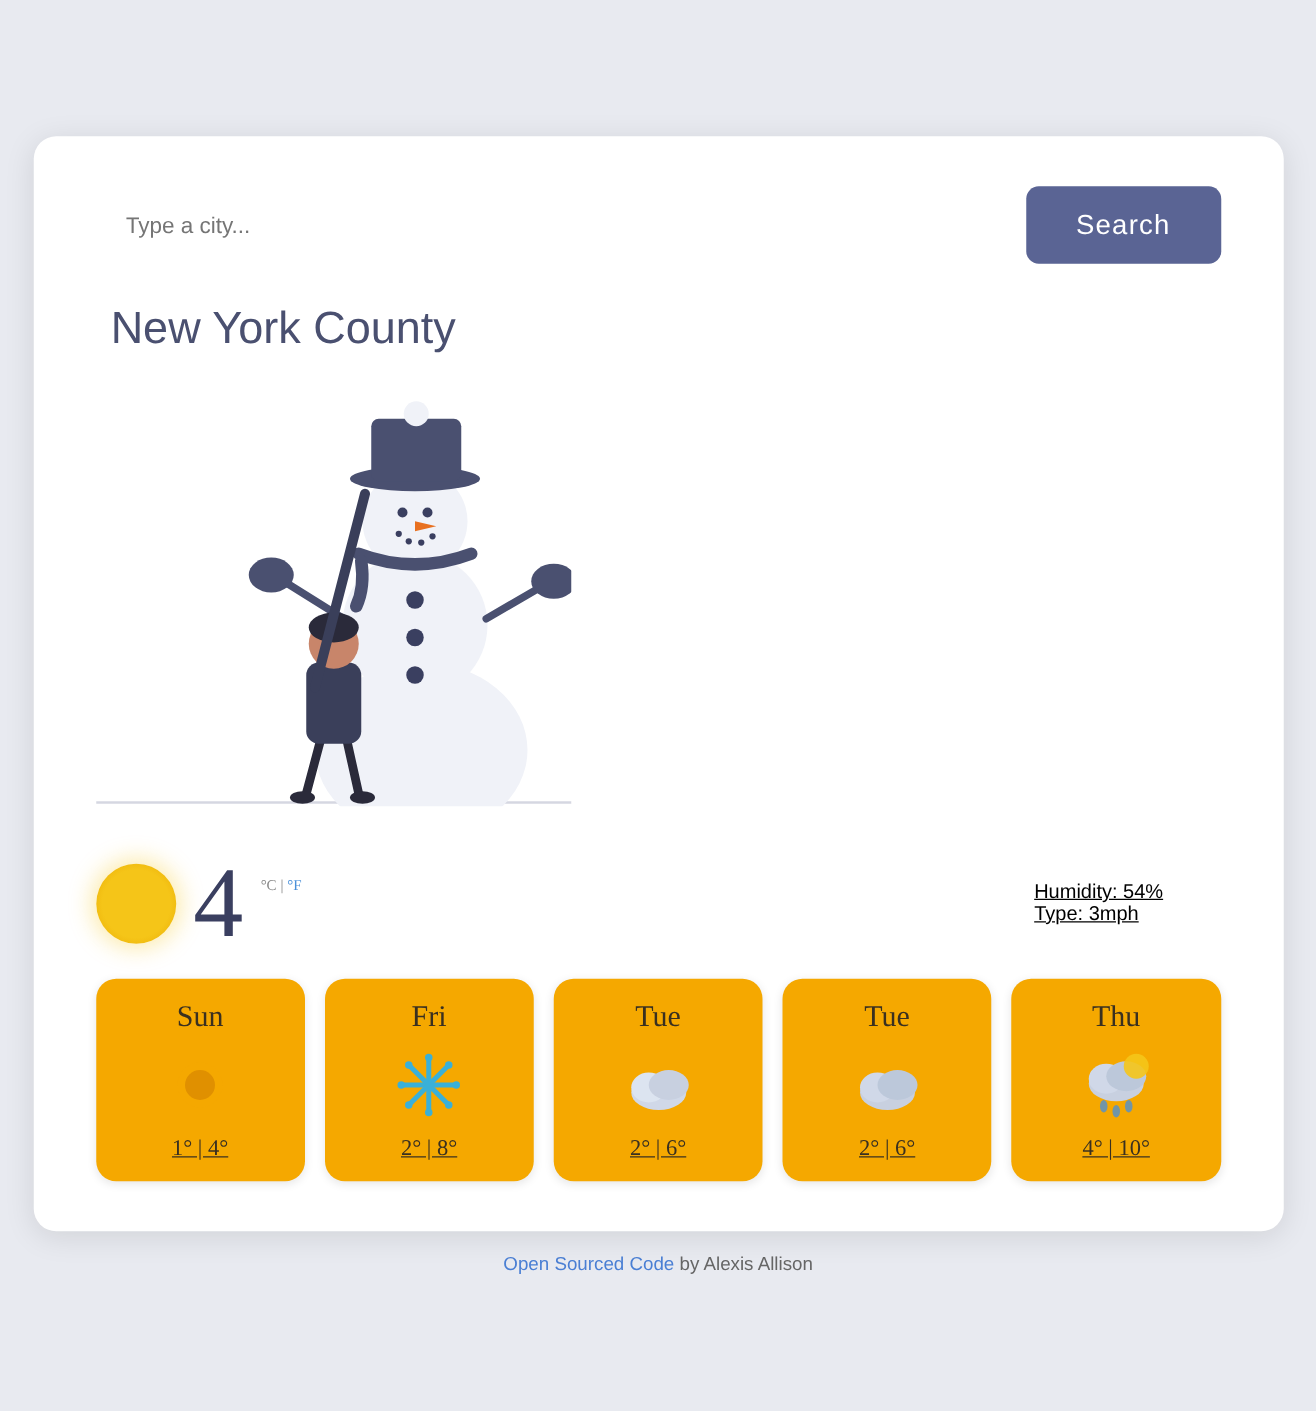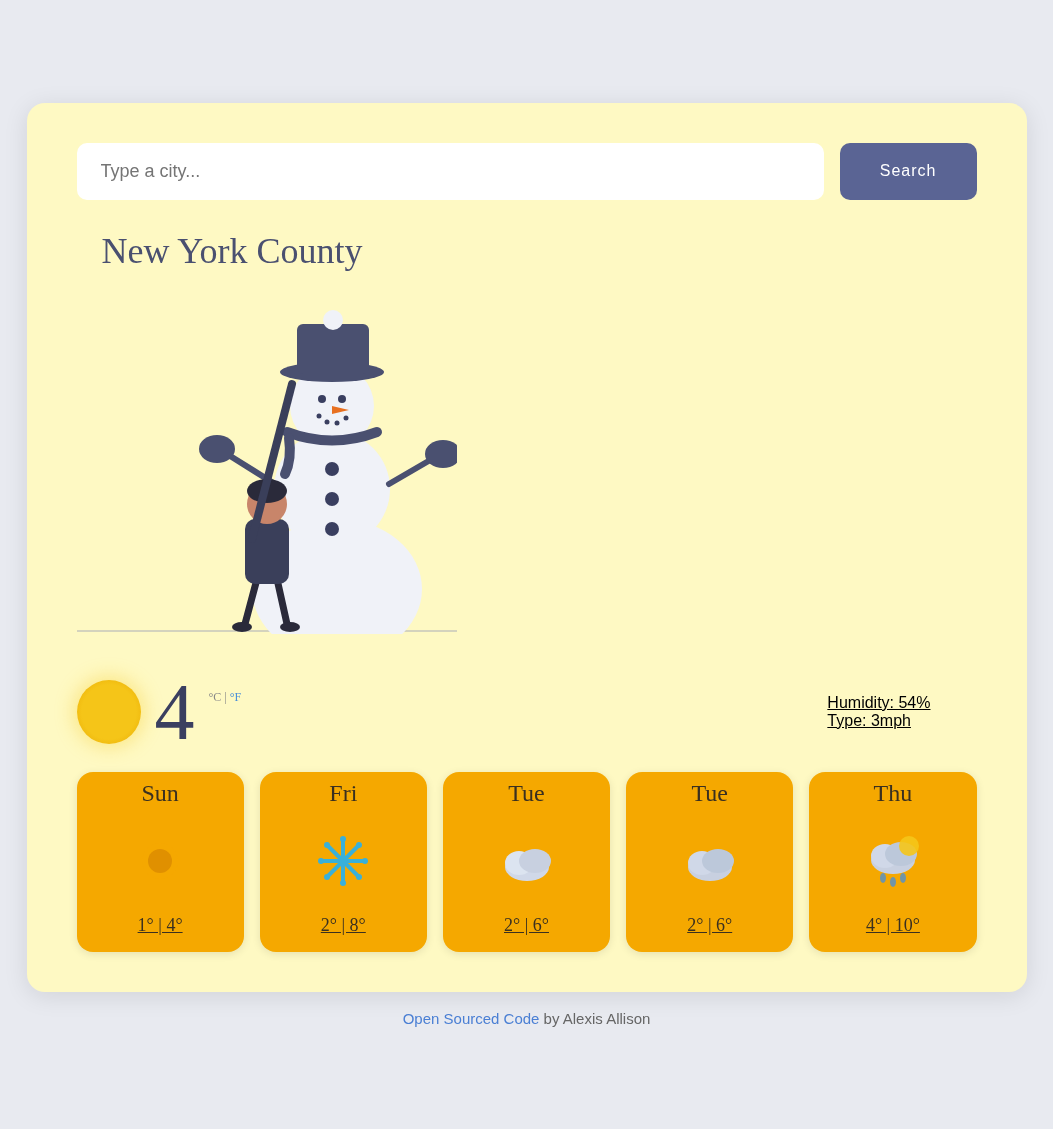--- a/index.html
+++ b/index.html
@@ -7,21 +7,21 @@
       background: #e8eaf0;
       font-family: 'Segoe UI', sans-serif;
       display: flex;
       flex-direction: column;
       align-items: center;
       justify-content: center;
       min-height: 100vh;
       padding: 20px;
     }
     .app-container {
-      background: #fef9c3;
+      background: #ffffff;
       border-radius: 18px;
       width: 1000px;
       padding: 40px 50px 40px 50px;
       position: relative;
       box-shadow: 0 4px 24px rgba(0,0,0,0.10);
     }
     .search-row {
       display: flex;
       gap: 16px;
       margin-bottom: 30px;
@@ -36,31 +36,31 @@
       background: #fff;
       outline: none;
       font-family: inherit;
     }
     .search-button {
       background: #5a6494;
       color: #fff;
       border: none;
       border-radius: 10px;
       padding: 18px 40px;
-      font-size: 16px;
+      font-size: 22px;
       cursor: pointer;
       font-family: inherit;
       letter-spacing: 1px;
     }
     .city-name {
       font-size: 36px;
       color: #4a5070;
-      font-family: Liberation Serif, serif;
+      font-family: Liberation Sans, sans-serif;
       margin-bottom: 10px;
-      margin-left: 25px;
+      margin-left: 12px;
     }
     .main-section {
       display: flex;
       align-items: flex-start;
       justify-content: space-between;
       margin-bottom: 10px;
       min-height: 380px;
     }
     .weather-info {
       padding-top: 40px;
@@ -129,25 +129,25 @@
     .forecast-row {
       display: flex;
       gap: 16px;
       justify-content: space-between;
       margin-top: 10px;
     }
     .forecast-card {
       background: #f5a800;
       border-radius: 16px;
       flex: 1;
-      padding: 8px 10px 16px 10px;
+      padding: 18px 10px 16px 10px;
       display: flex;
       flex-direction: column;
       align-items: center;
-      gap: 24px;
+      gap: 10px;
       box-shadow: 0 2px 8px rgba(0,0,0,0.10);
     }
     .forecast-day {
       font-size: 24px;
       font-family: 'Comic Sans MS', 'Chalkboard SE', cursive;
       color: #3a3020;
     }
     .forecast-icon {
       width: 60px;
       height: 60px;

